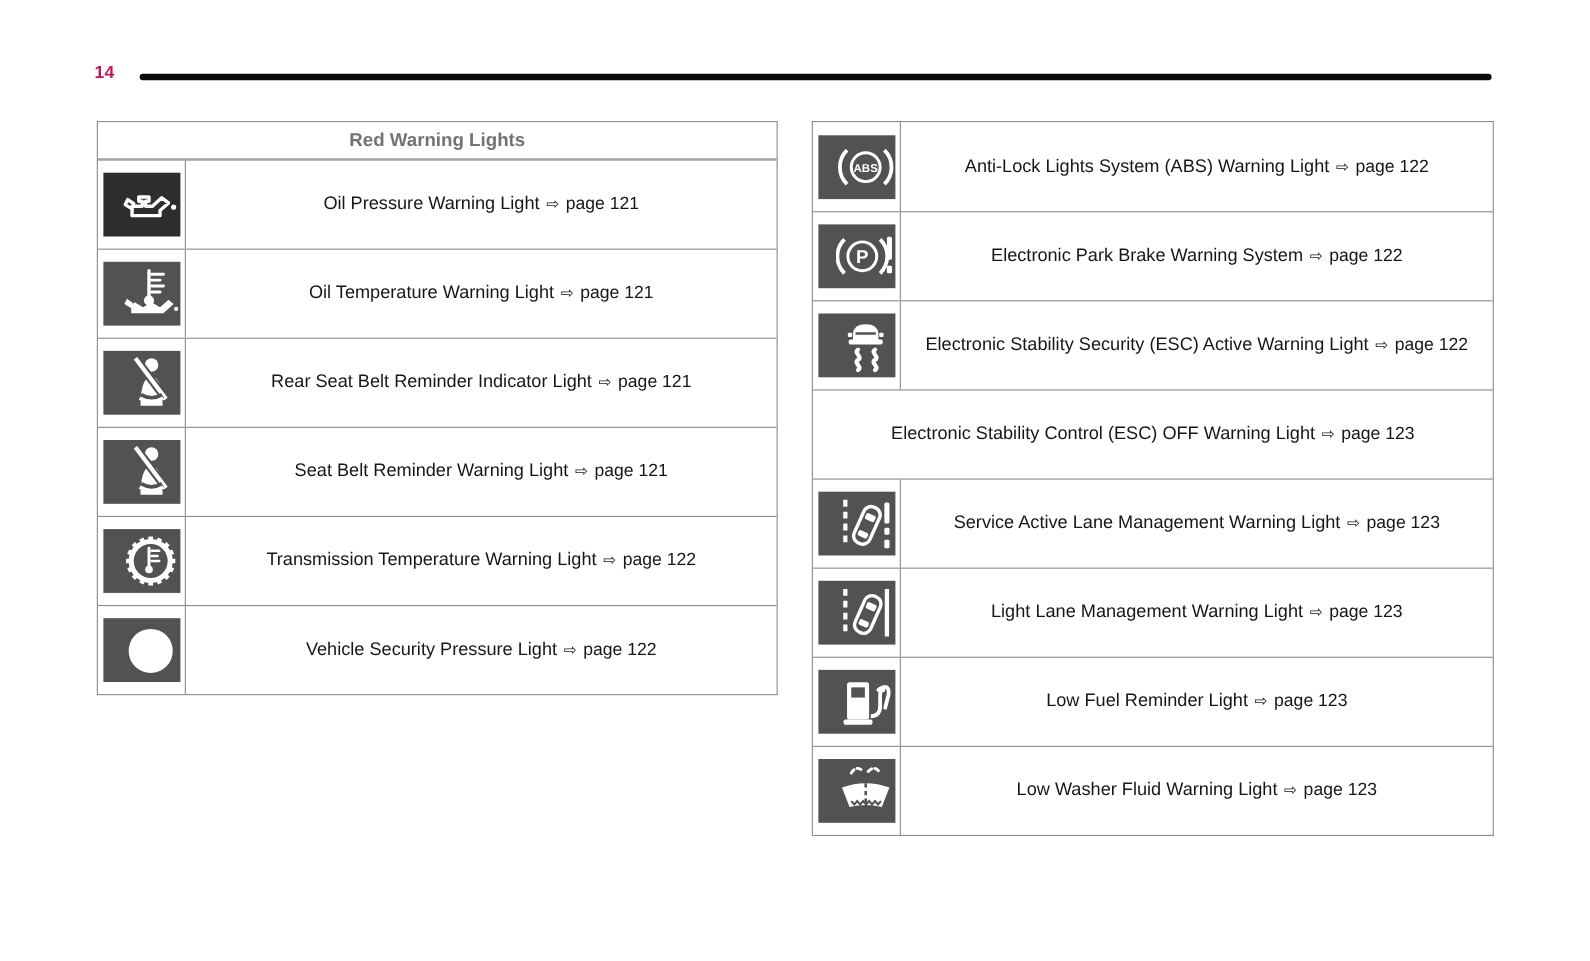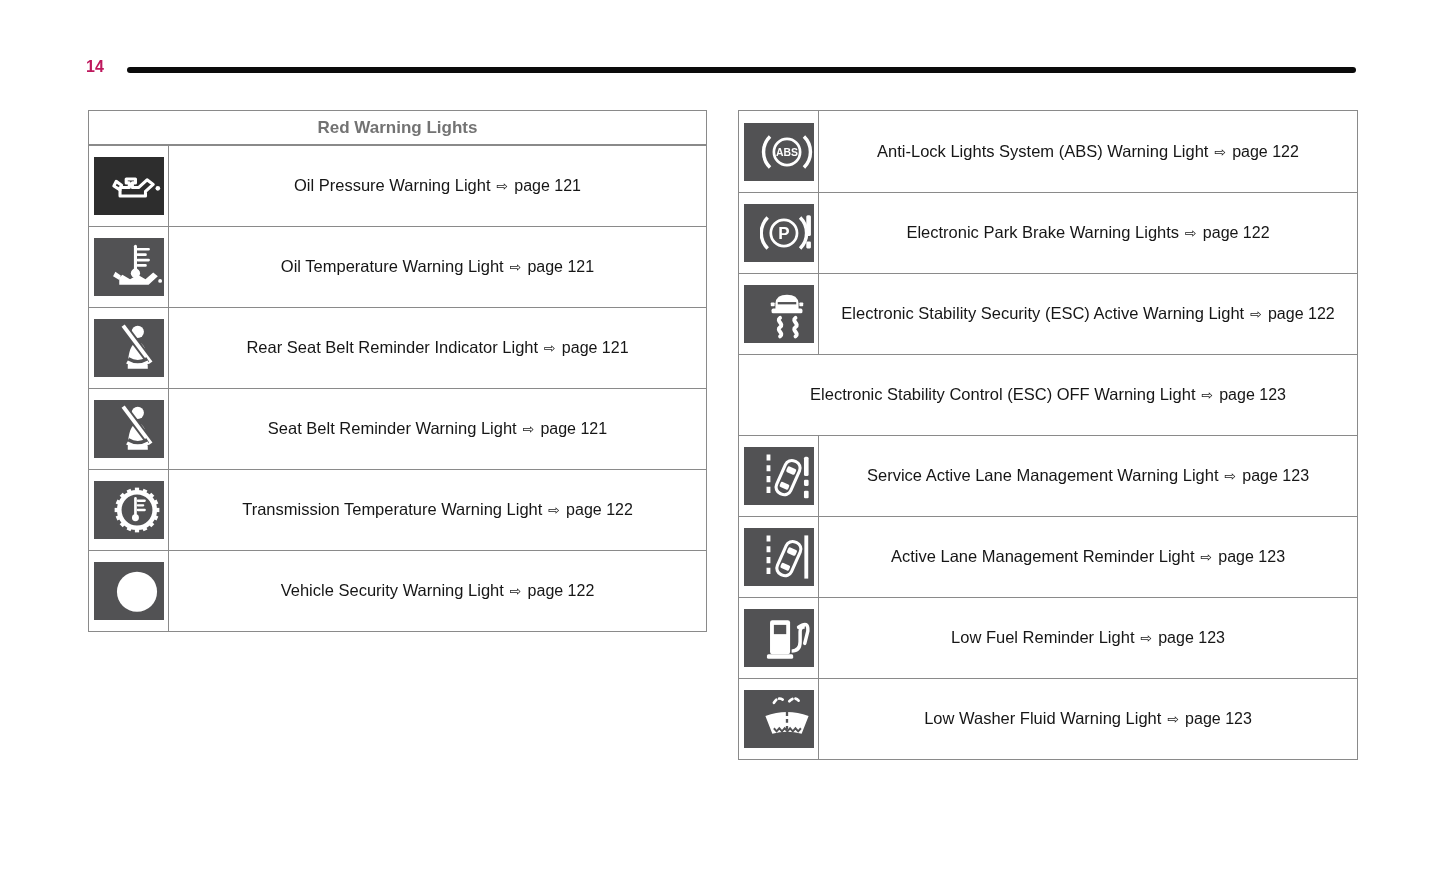--- a/index.html
+++ b/index.html
@@ -190,21 +190,21 @@
 
   <div class="wrow">
     <div class="icon-cell">
       <div class="tile">
         <svg width="70" height="70" viewBox="0 0 70 70">
           <circle cx="35" cy="36" r="26" fill="#fff"></circle>
         </svg>
       </div>
     </div>
     <div class="desc-cell">
-      <div class="wlabel">Vehicle Security Warning Light</div>
+      <div class="wlabel">Vehicle Security Pressure Light</div>
       <div class="pageref">
         <span class="arrow-glyph">⇨</span>
         <span>page 122</span>
       </div>
     </div>
   </div>
 </div>
 
 <div class="wtable right">
 
@@ -235,21 +235,21 @@
           <circle cx="31" cy="35" r="17" fill="none" stroke="#fff" stroke-width="3.5"></circle>
           <path d="M10 15 A28 28 0 0 0 10 55" fill="none" stroke="#fff" stroke-width="4.5"></path>
           <path d="M52 15 A28 28 0 0 1 52 55" fill="none" stroke="#fff" stroke-width="4.5"></path>
           <text x="31" y="43" font-size="22" text-anchor="middle">P</text>
           <rect x="60" y="12" width="6" height="27" rx="2" fill="#fff"></rect>
           <rect x="60" y="46" width="6" height="9" rx="1.5" fill="#fff"></rect>
         </svg>
       </div>
     </div>
     <div class="desc-cell">
-      <div class="wlabel">Electronic Park Brake Warning Lights</div>
+      <div class="wlabel">Electronic Park Brake Warning System</div>
       <div class="pageref">
         <span class="arrow-glyph">⇨</span>
         <span>page 122</span>
       </div>
     </div>
   </div>
 
   <div class="wrow">
     <div class="icon-cell">
       <div class="tile">
@@ -316,21 +316,21 @@
           <line x1="60" y1="7" x2="60" y2="63" stroke="#fff" stroke-width="5"></line>
           <g transform="rotate(24 37 38)">
             <rect x="27" y="14" width="20" height="46" rx="9" fill="none" stroke="#fff" stroke-width="4"></rect>
             <rect x="31" y="23" width="12" height="8" rx="2" fill="#fff"></rect>
             <rect x="31" y="45" width="12" height="7" rx="2" fill="#fff"></rect>
           </g>
         </svg>
       </div>
     </div>
     <div class="desc-cell">
-      <div class="wlabel">Active Lane Management Reminder Light</div>
+      <div class="wlabel">Light Lane Management Warning Light</div>
       <div class="pageref">
         <span class="arrow-glyph">⇨</span>
         <span>page 123</span>
       </div>
     </div>
   </div>
 
   <div class="wrow">
     <div class="icon-cell">
       <div class="tile">

